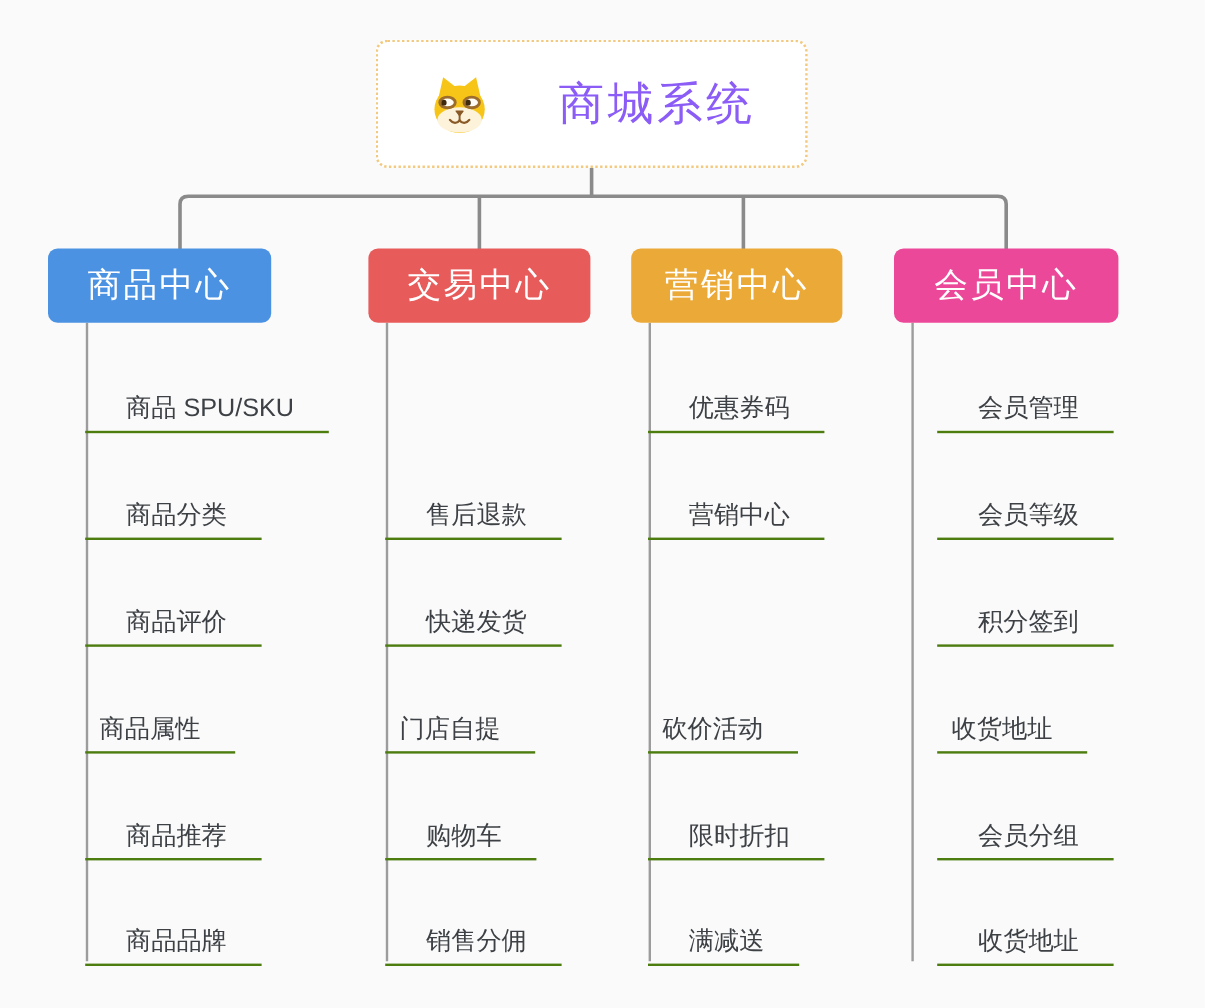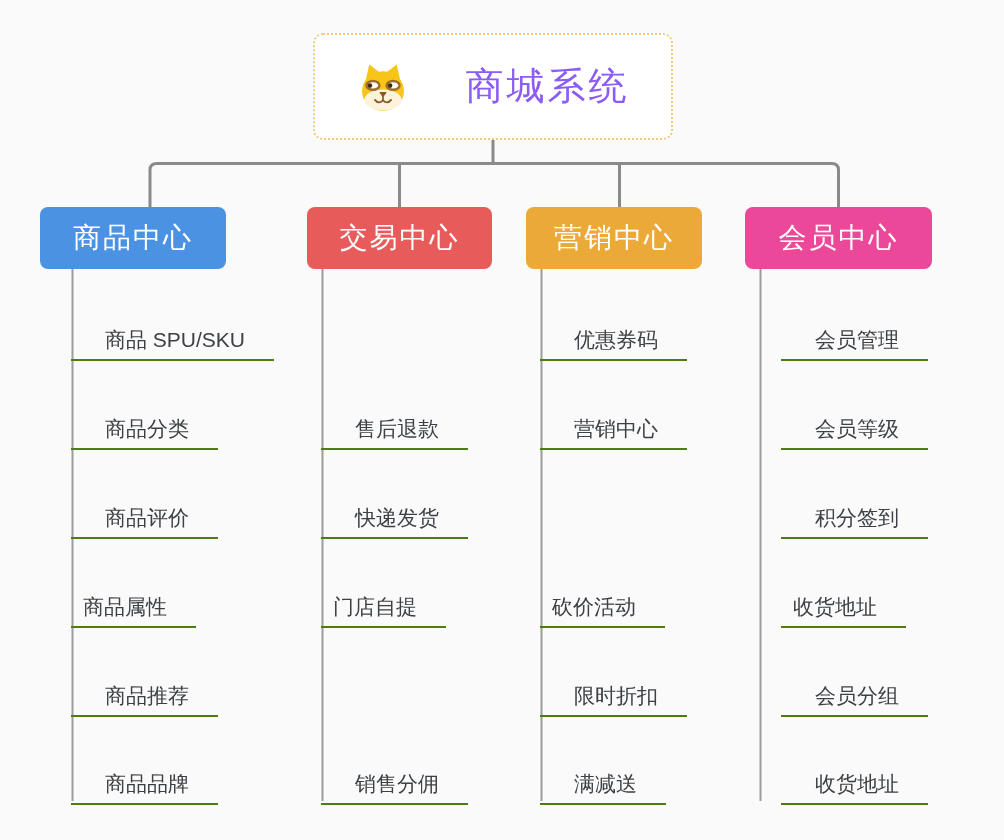--- a/index.html
+++ b/index.html
@@ -122,20 +122,21 @@
   <div class="leaf c1 r1">商品 SPU/SKU</div>
   <div class="leaf c1 r2">商品分类</div>
   <div class="leaf c1 r3">商品评价</div>
   <div class="leaf c1 r4">商品属性</div>
   <div class="leaf c1 r5">商品推荐</div>
   <div class="leaf c1 r6">商品品牌</div>
 
   <div class="leaf c2 r2">售后退款</div>
   <div class="leaf c2 r3">快递发货</div>
   <div class="leaf c2 r4">门店自提</div>
+  <div class="leaf c2 r5">购物车</div>
   <div class="leaf c2 r6">销售分佣</div>
 
   <div class="leaf c3 r1">优惠券码</div>
   <div class="leaf c3 r2">营销中心</div>
   <div class="leaf c3 r4">砍价活动</div>
   <div class="leaf c3 r5">限时折扣</div>
   <div class="leaf c3 r6">满减送</div>
 
   <div class="leaf c4 r1">会员管理</div>
   <div class="leaf c4 r2">会员等级</div>

